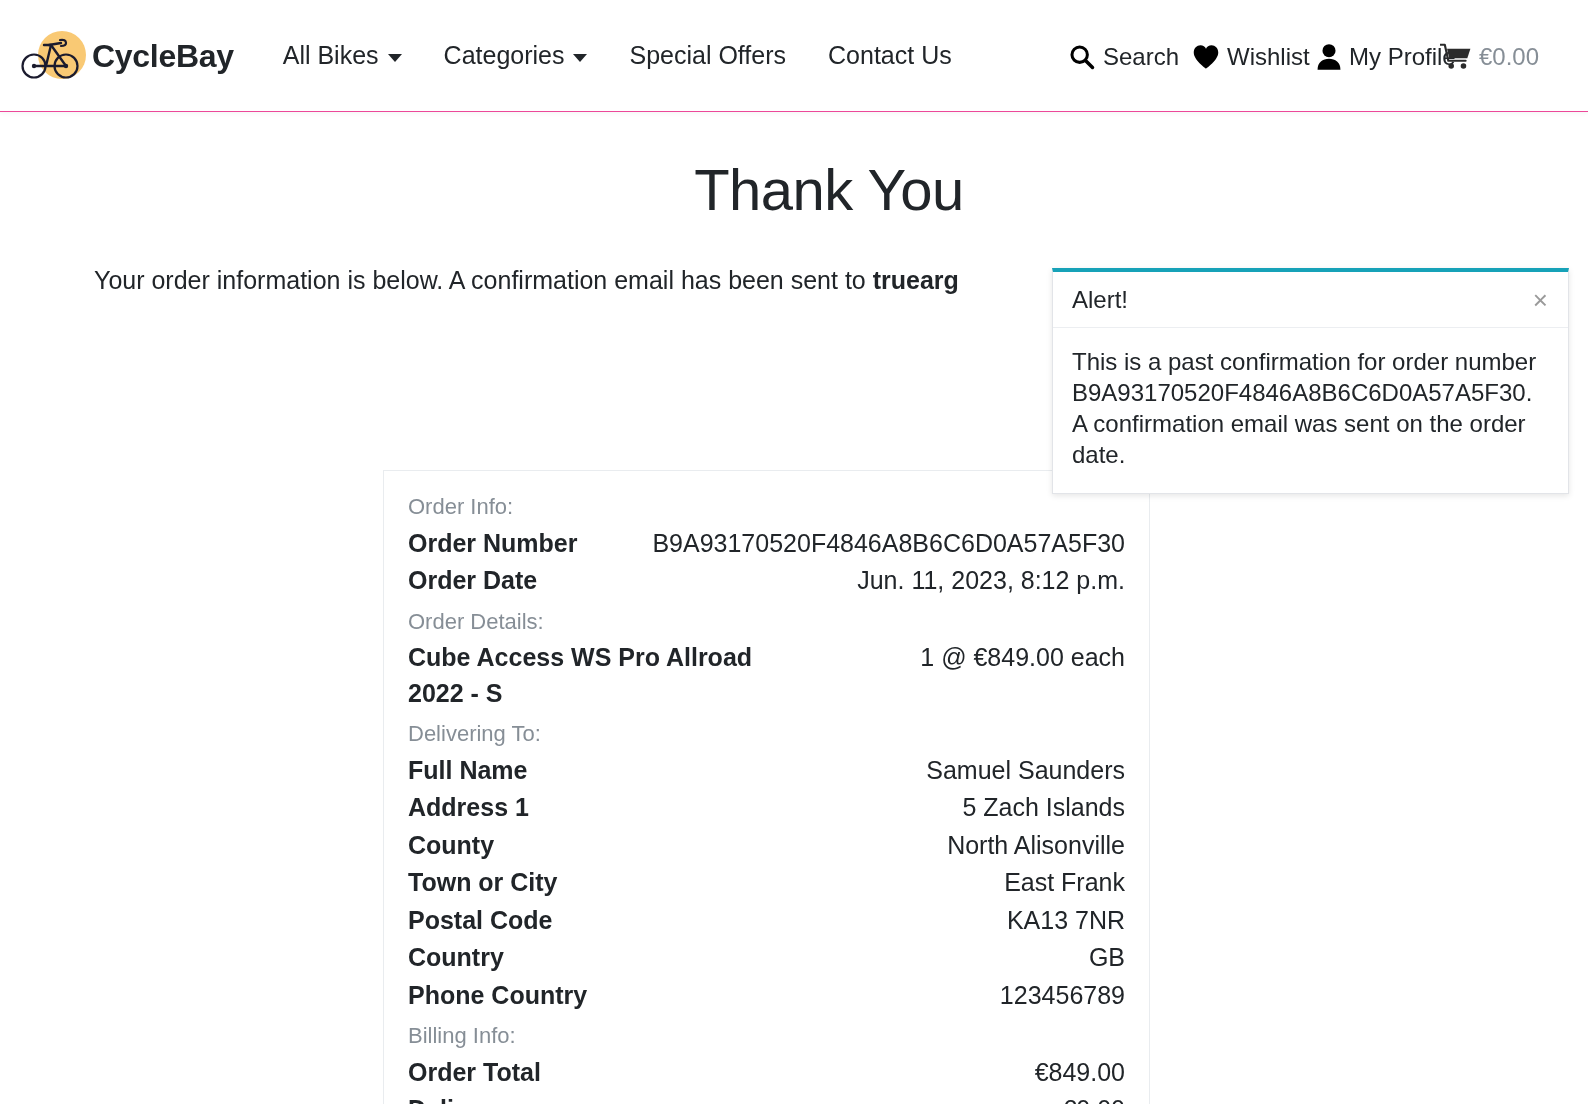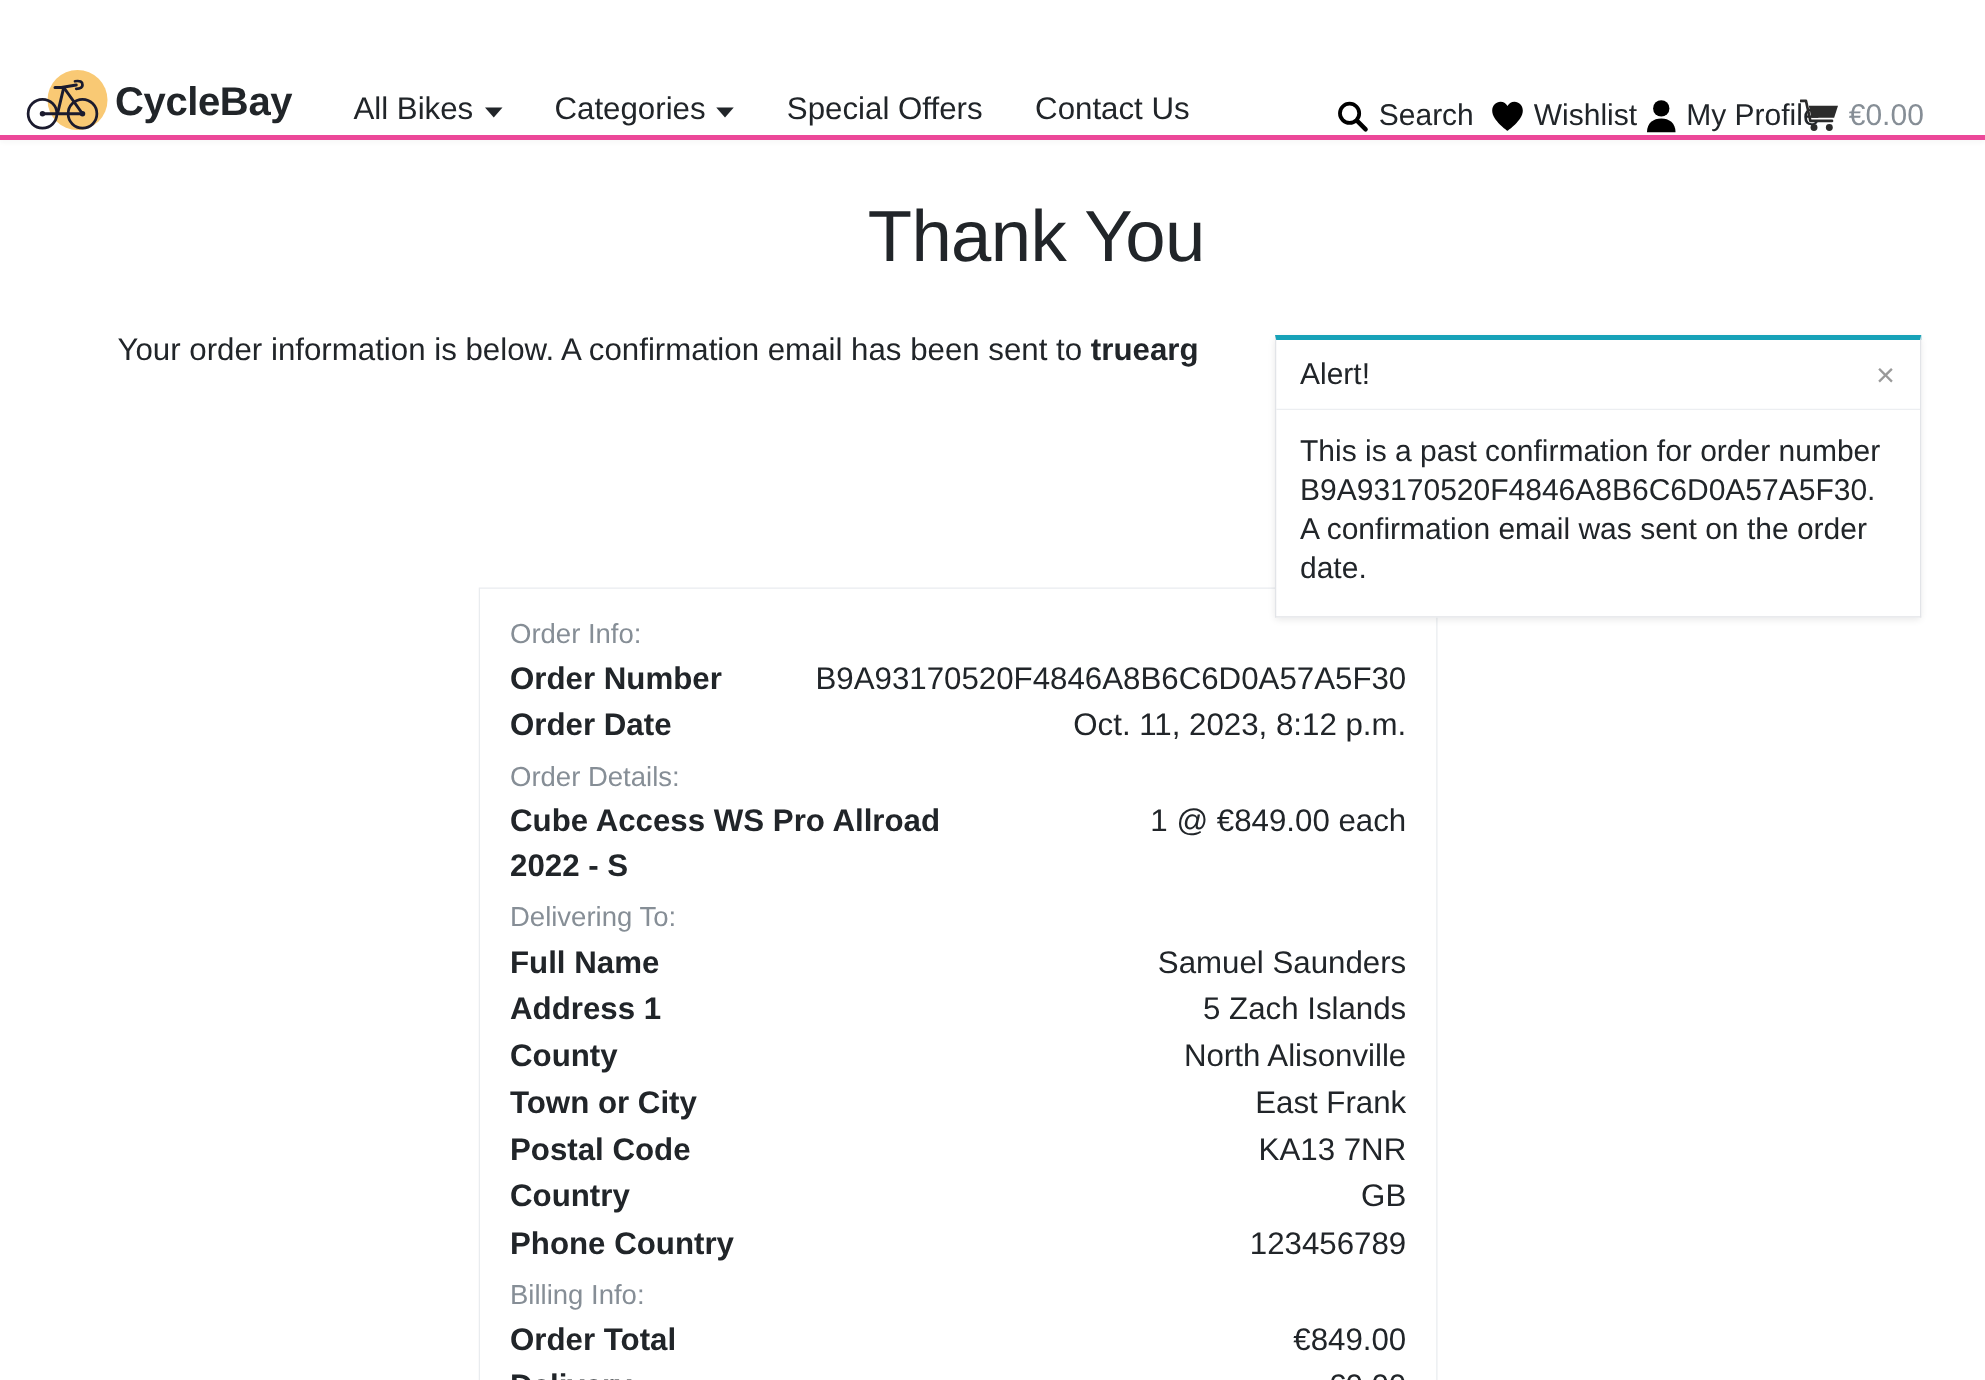--- a/index.html
+++ b/index.html
@@ -12,24 +12,24 @@
     font-family: "Liberation Sans", sans-serif;
     color: #212529;
     overflow: hidden;
   }
 
   
   .site-header {
     position: relative;
     height: 112px;
     background: #ffffff;
-    border-bottom: 4px solid #ec4899;
+    border-bottom: 1px solid #ec4899;
     box-shadow: 0 2px 4px rgba(0,0,0,0.035);
     display: flex;
-    align-items: flex-end;
+    align-items: center;
     padding: 0 24px 0 20px;
     z-index: 5;
   }
   .brand {
     display: flex;
     align-items: center;
     gap: 10px;
     text-decoration: none;
     color: #212529;
     margin-right: 34px;
@@ -172,21 +172,21 @@
     font-weight: 400;
     color: #212529;
     line-height: 1.42;
     text-align: right;
   }
   .kv.item .k { font-weight: 700; max-width: 380px; white-space: normal; }
 
   
   .alert-popup {
     position: absolute;
-    left: 1020px;
+    left: 1052px;
     top: 110px;
     width: 517px;
     background: #ffffff;
     border: 1px solid #e2e4e8;
     border-top: 4px solid #17a2b8;
     box-shadow: 0 2px 6px rgba(0,0,0,0.10);
     z-index: 50;
   }
   .alert-head {
     display: flex;
@@ -314,21 +314,21 @@
   <section class="order-card">
 
     <div class="section-title">Order Info:</div>
 
     <div class="kv">
       <span class="k">Order Number</span>
       <span class="v">B9A93170520F4846A8B6C6D0A57A5F30</span>
     </div>
     <div class="kv">
       <span class="k">Order Date</span>
-      <span class="v">Oct. 11, 2023, 8:12 p.m.</span>
+      <span class="v">Jun. 11, 2023, 8:12 p.m.</span>
     </div>
 
     <div class="section-title">Order Details:</div>
 
     <div class="kv item">
       <span class="k">Cube Access WS Pro Allroad 2022 - S</span>
       <span class="v">1 @ €849.00 each</span>
     </div>
 
     <div class="section-title">Delivering To:</div>

